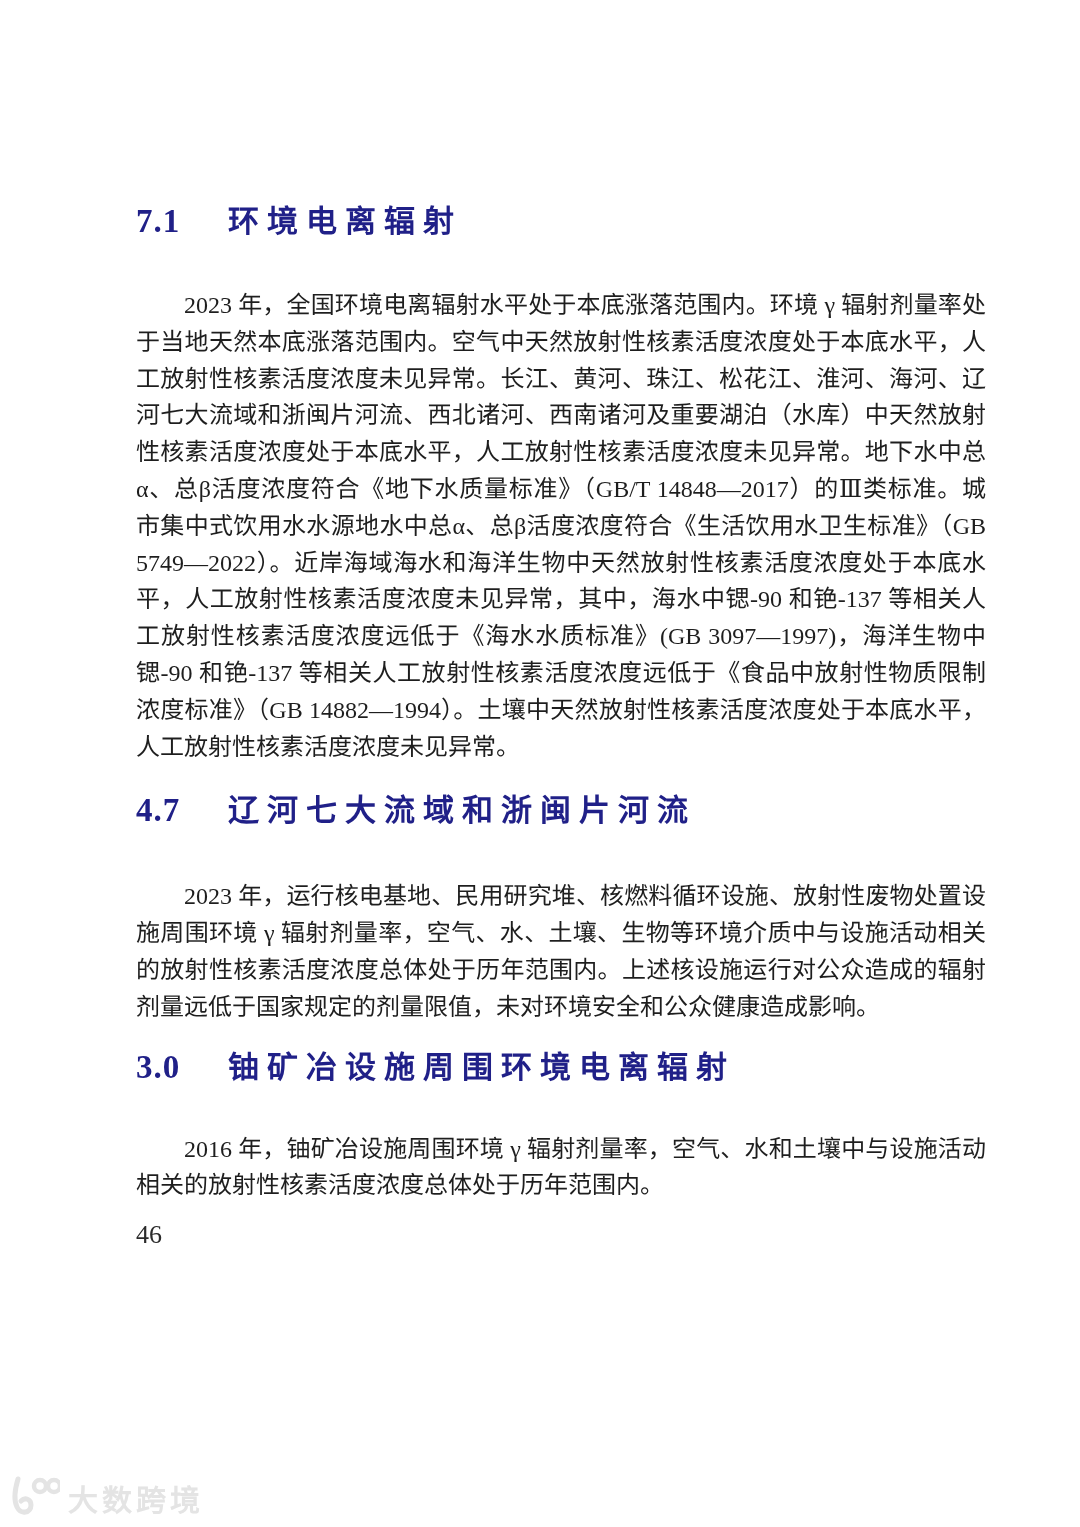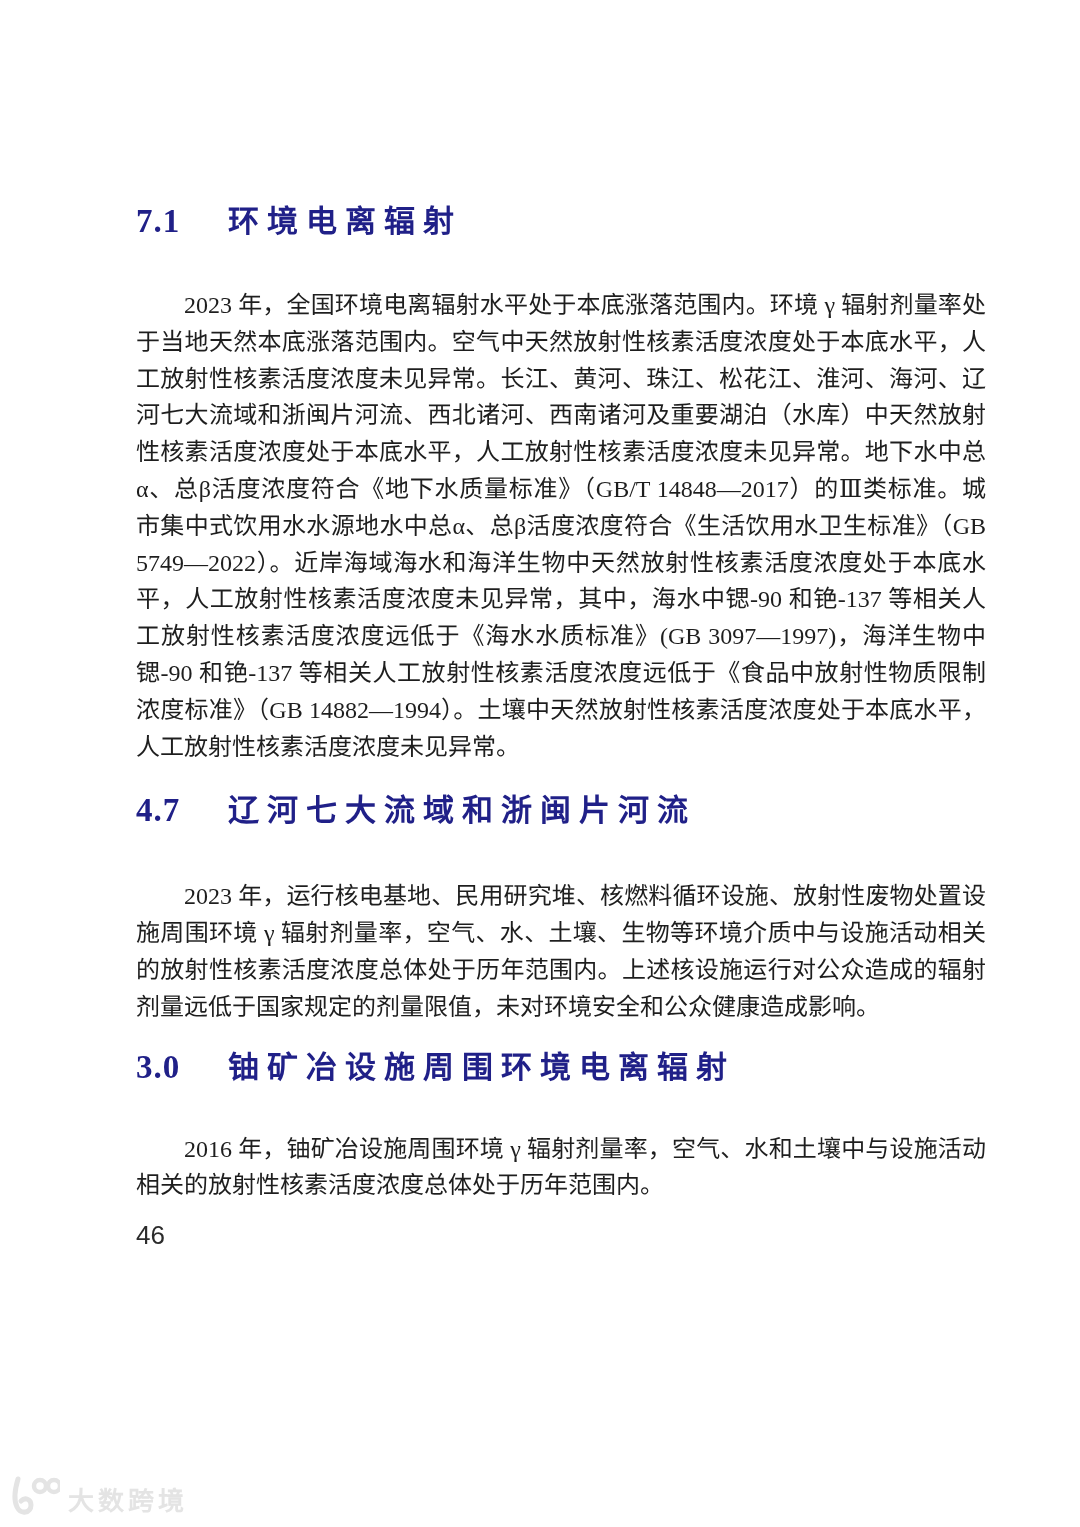--- a/index.html
+++ b/index.html
@@ -49,38 +49,38 @@
     margin: 0;
     font-size: 24px;
     line-height: 36.8px;
     color: #1e1e1e;
     text-align: justify;
     text-indent: 2em;
     font-family: "Liberation Serif", "DejaVu Serif", serif;
   }
   .page-number {
     margin-top: 16px;
-    font-family: Liberation Sans, sans-serif;
+    font-family: Liberation Serif, serif;
     font-size: 26px;
     color: #2b2b2b;
   }
   .watermark {
     position: absolute;
     left: 8px;
     bottom: 6px;
     display: flex;
     align-items: center;
     gap: 8px;
     color: #e2e2e2;
     user-select: none;
   }
   .watermark-text {
     font-family: "Liberation Sans", "DejaVu Sans", sans-serif;
     font-weight: bold;
-    font-size: 26px;
+    font-size: 30px;
     letter-spacing: 4px;
     color: #e4e4e4;
   }
 </style>
 </head>
 <body>
 
 <div class="page">
   <div class="content">
 

